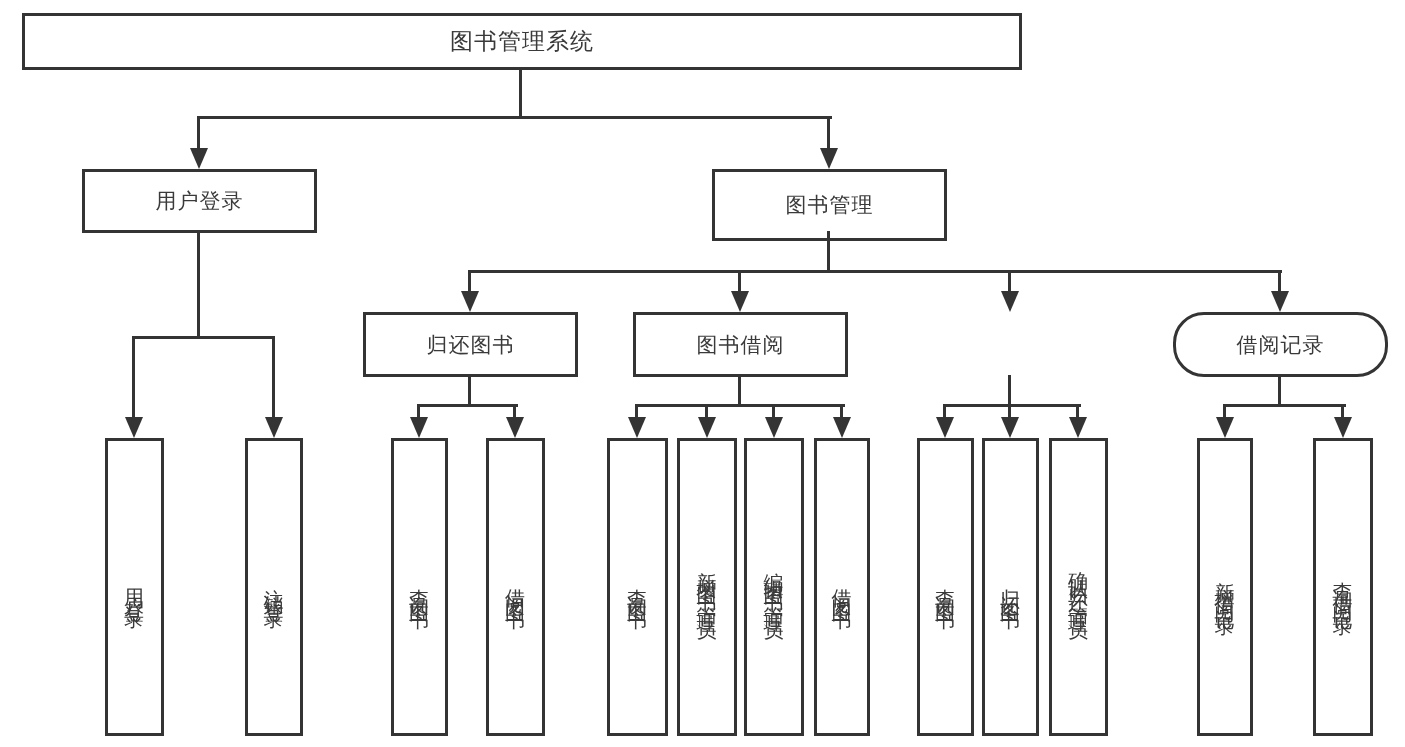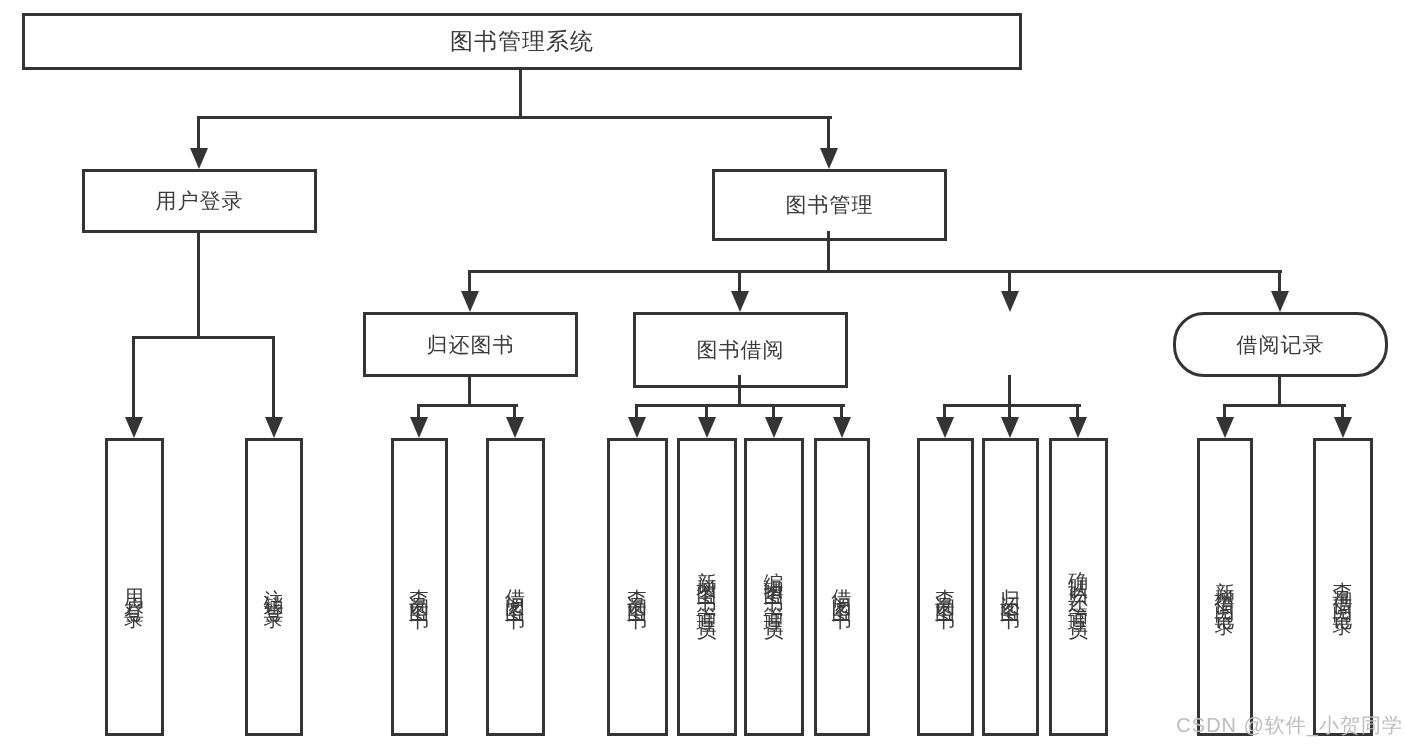--- a/index.html
+++ b/index.html
@@ -52,21 +52,21 @@
   <div class="box" style="left:82px;top:169px;width:235px;height:64px;">
     <span class="hlabel">用户登录</span>
   </div>
   <div class="box" style="left:712px;top:169px;width:235px;height:72px;">
     <span class="hlabel">图书管理</span>
   </div>
 
   <div class="box" style="left:363px;top:312px;width:215px;height:65px;">
     <span class="hlabel">归还图书</span>
   </div>
-  <div class="box" style="left:633px;top:312px;width:215px;height:76px;">
+  <div class="box" style="left:633px;top:312px;width:215px;height:65px;">
     <span class="hlabel">图书借阅</span>
   </div>
   <div class="box" style="left:1173px;top:312px;width:215px;height:65px;border-radius:31px;">
     <span class="hlabel">借阅记录</span>
   </div>
 
   <div class="box leaf" style="left:105px;top:438px;width:59px;height:298px;">
     <span class="vlabel">用户登录</span>
   </div>
   <div class="box leaf" style="left:245px;top:438px;width:58px;height:298px;">
@@ -143,15 +143,14 @@
   <div class="hline" style="left:943px;top:404px;width:138px;"></div>
   <div class="arrow" style="left:936px;top:404px;height:34px;"></div>
   <div class="arrow" style="left:1001px;top:404px;height:34px;"></div>
   <div class="arrow" style="left:1069px;top:404px;height:34px;"></div>
 
   <div class="vline" style="left:1278px;top:375px;height:31px;"></div>
   <div class="hline" style="left:1223px;top:404px;width:123px;"></div>
   <div class="arrow" style="left:1216px;top:404px;height:34px;"></div>
   <div class="arrow" style="left:1334px;top:404px;height:34px;"></div>
 
-  <div class="watermark">CSDN @软件_小贺同学</div>
 
 </div>
 
 </body></html>

